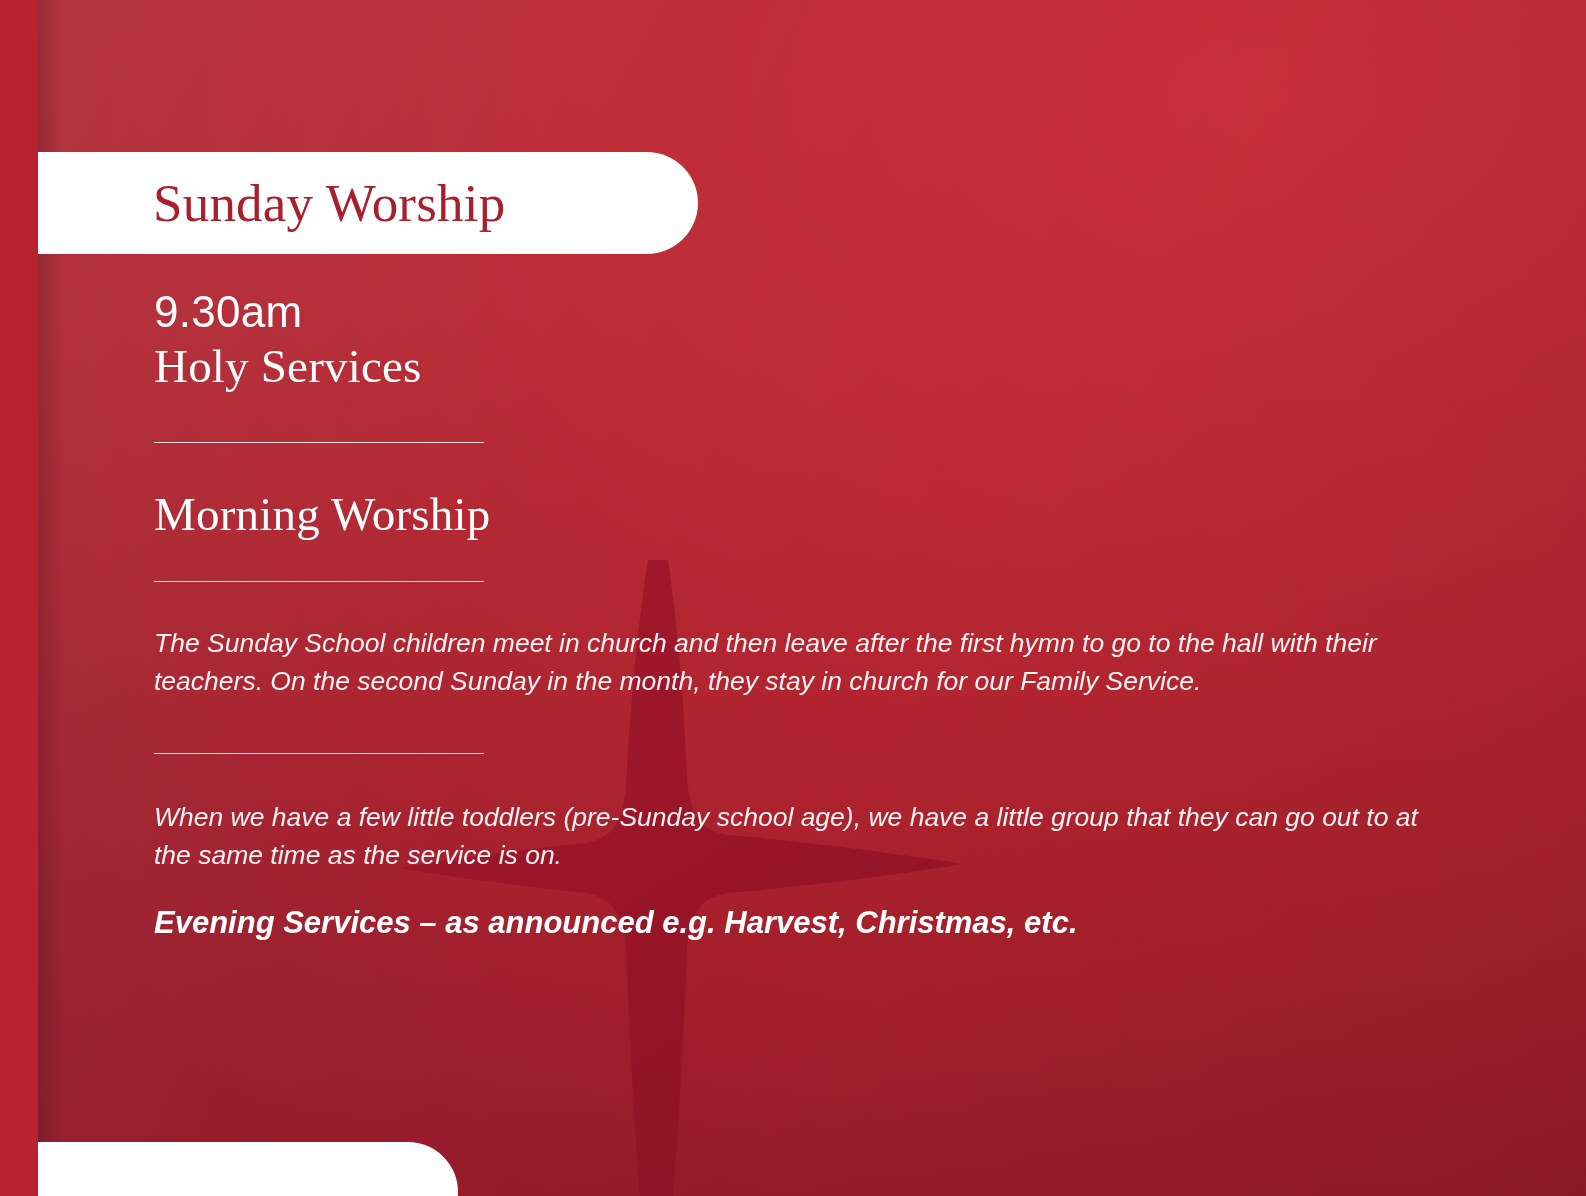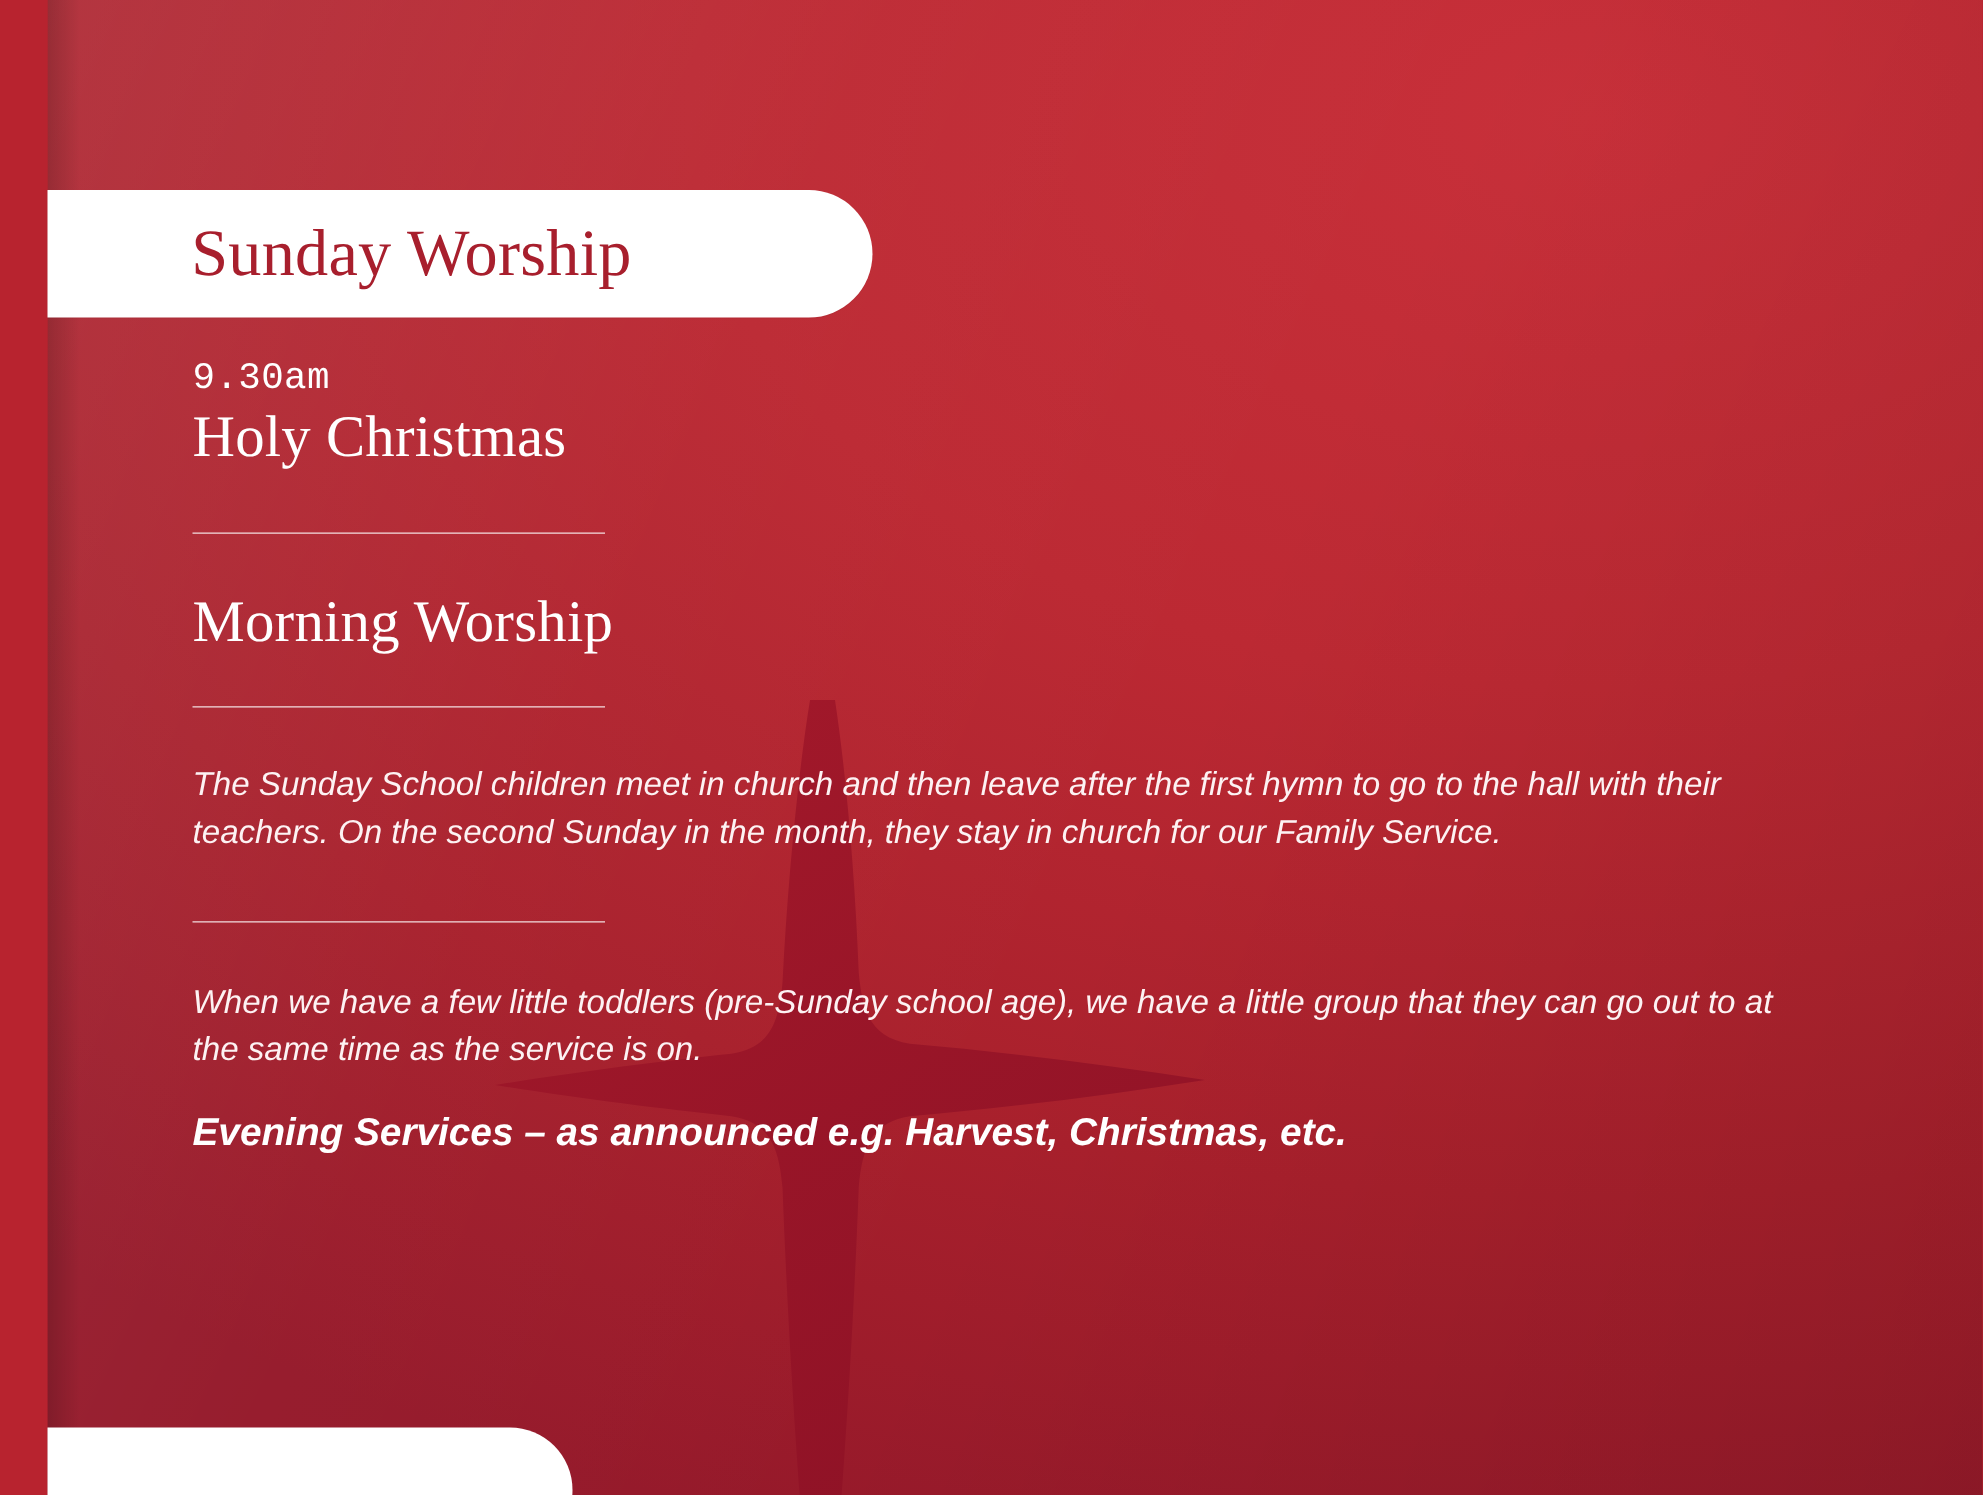--- a/index.html
+++ b/index.html
@@ -76,22 +76,22 @@
 
   .content {
     position: absolute;
     left: 116px;
     top: 286px;
     width: 1340px;
     color: #ffffff;
   }
 
   .svc-time {
-    font-family: Liberation Mono, monospace;
-    font-size: 30px;
+    font-family: Liberation Sans, sans-serif;
+    font-size: 44px;
     line-height: 1.16;
     letter-spacing: 0.3px;
   }
   .svc-name {
     font-family: "Liberation Serif", serif;
     font-size: 47px;
     line-height: 1.18;
     letter-spacing: 0.2px;
     margin-top: 2px;
   }
@@ -191,21 +191,21 @@
   </div>
 
   <div class="title-tab">
     <span class="title-text">Sunday Worship</span>
   </div>
 
   <div class="content">
 
     <div>
       <div class="svc-time">9.30am</div>
-      <div class="svc-name">Holy Christmas</div>
+      <div class="svc-name">Holy Services</div>
     </div>
 
     <div class="rule rule-1"></div>
 
     <div class="block-gap-1">
       <div class="svc-name">Morning Worship</div>
     </div>
 
     <div class="rule rule-2"></div>
 

